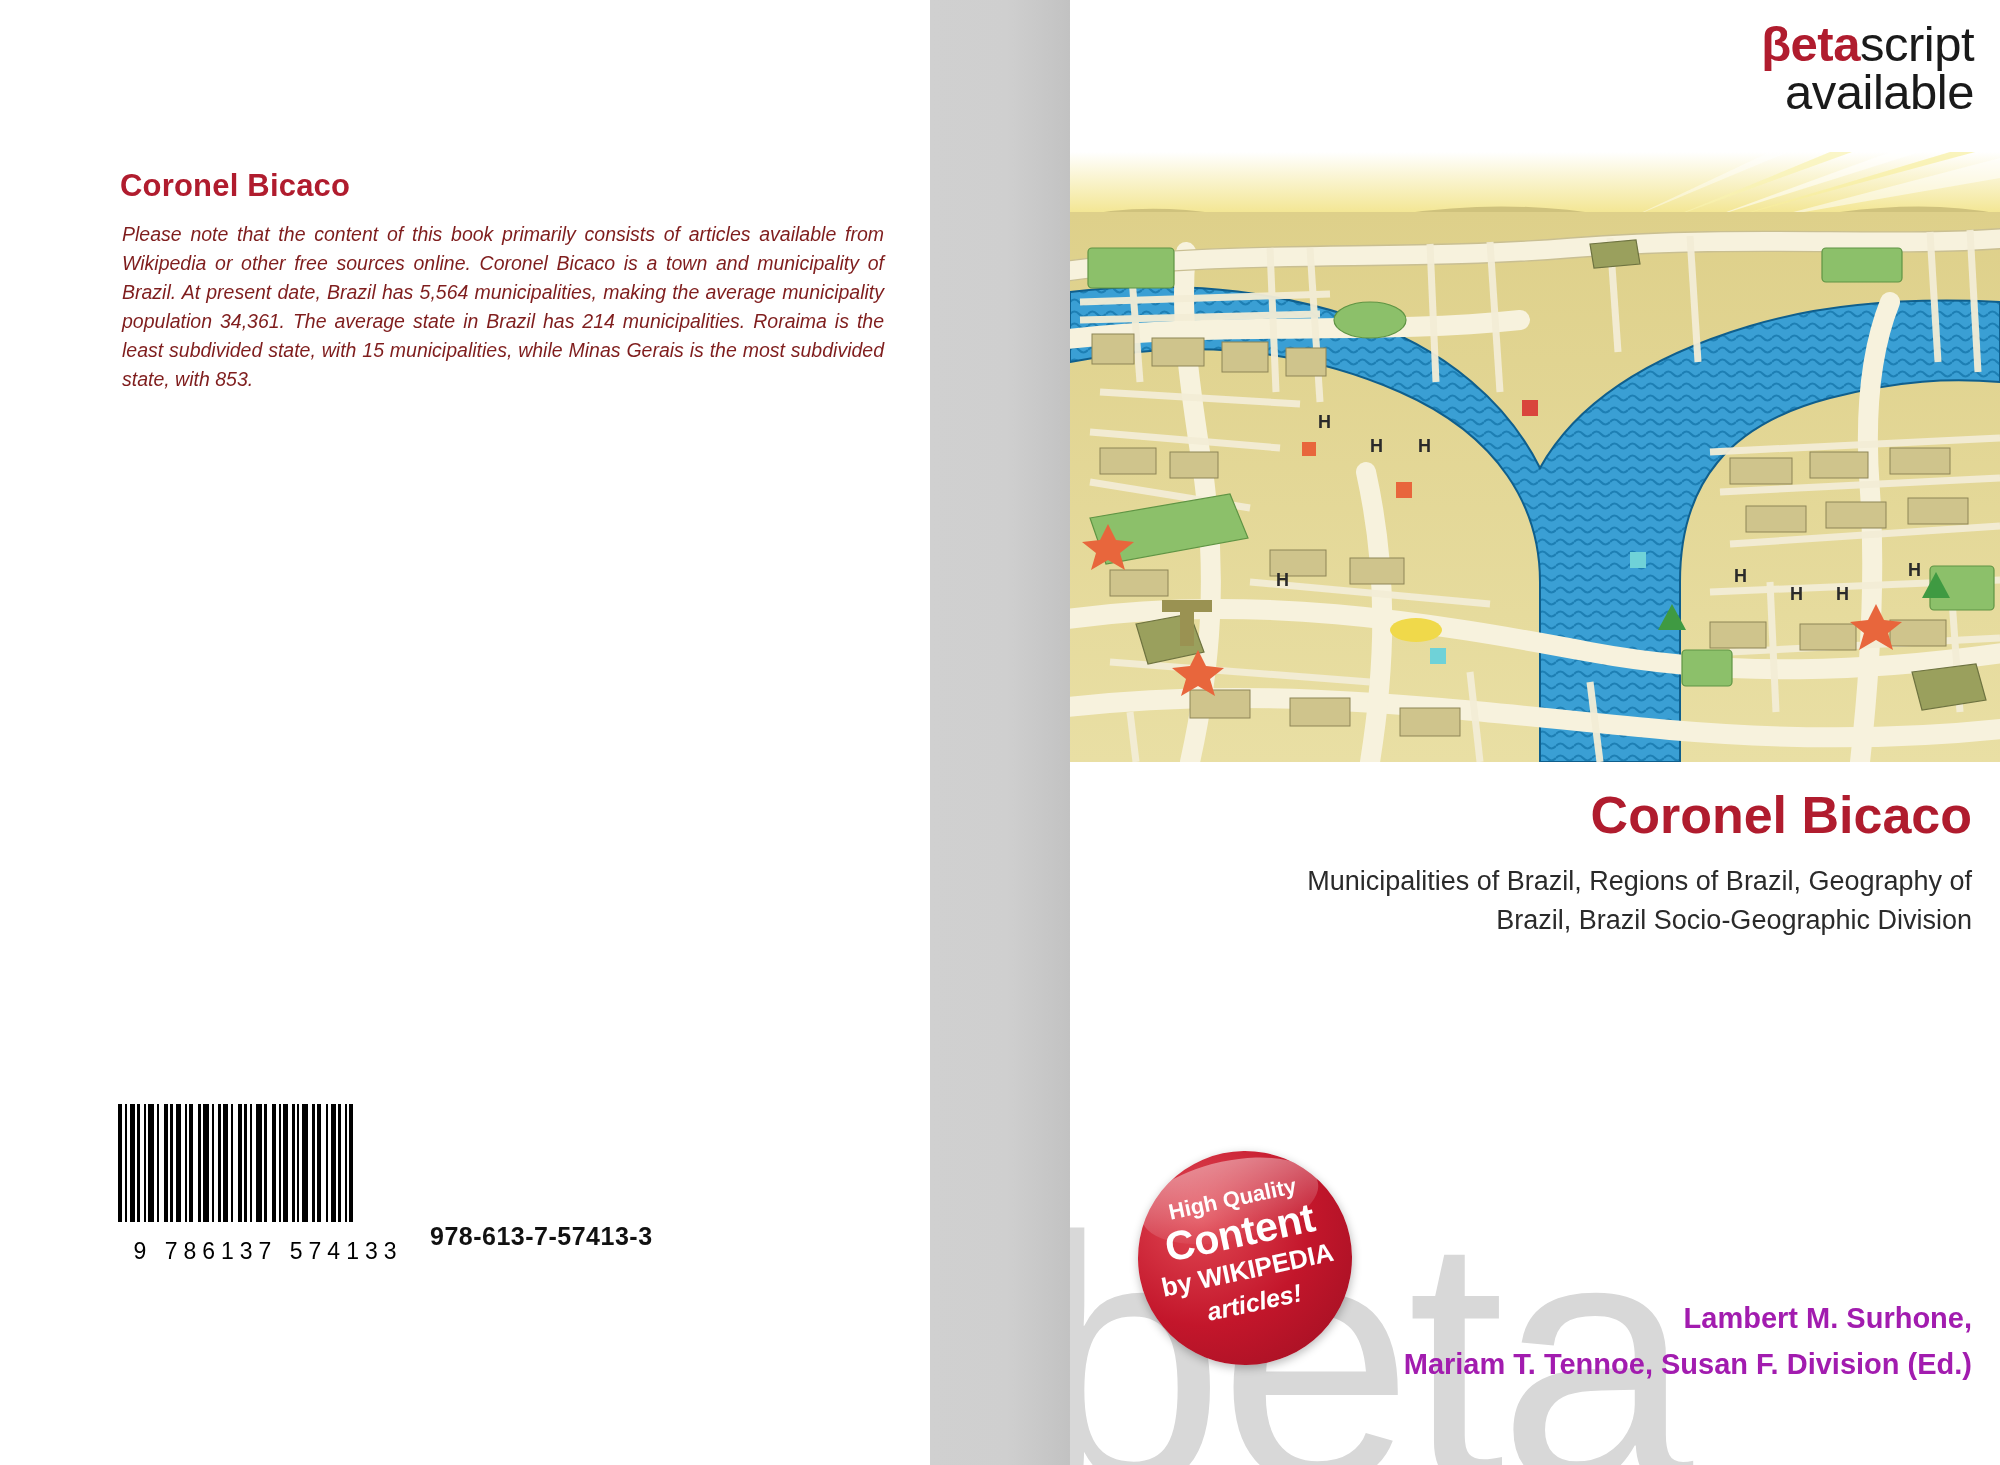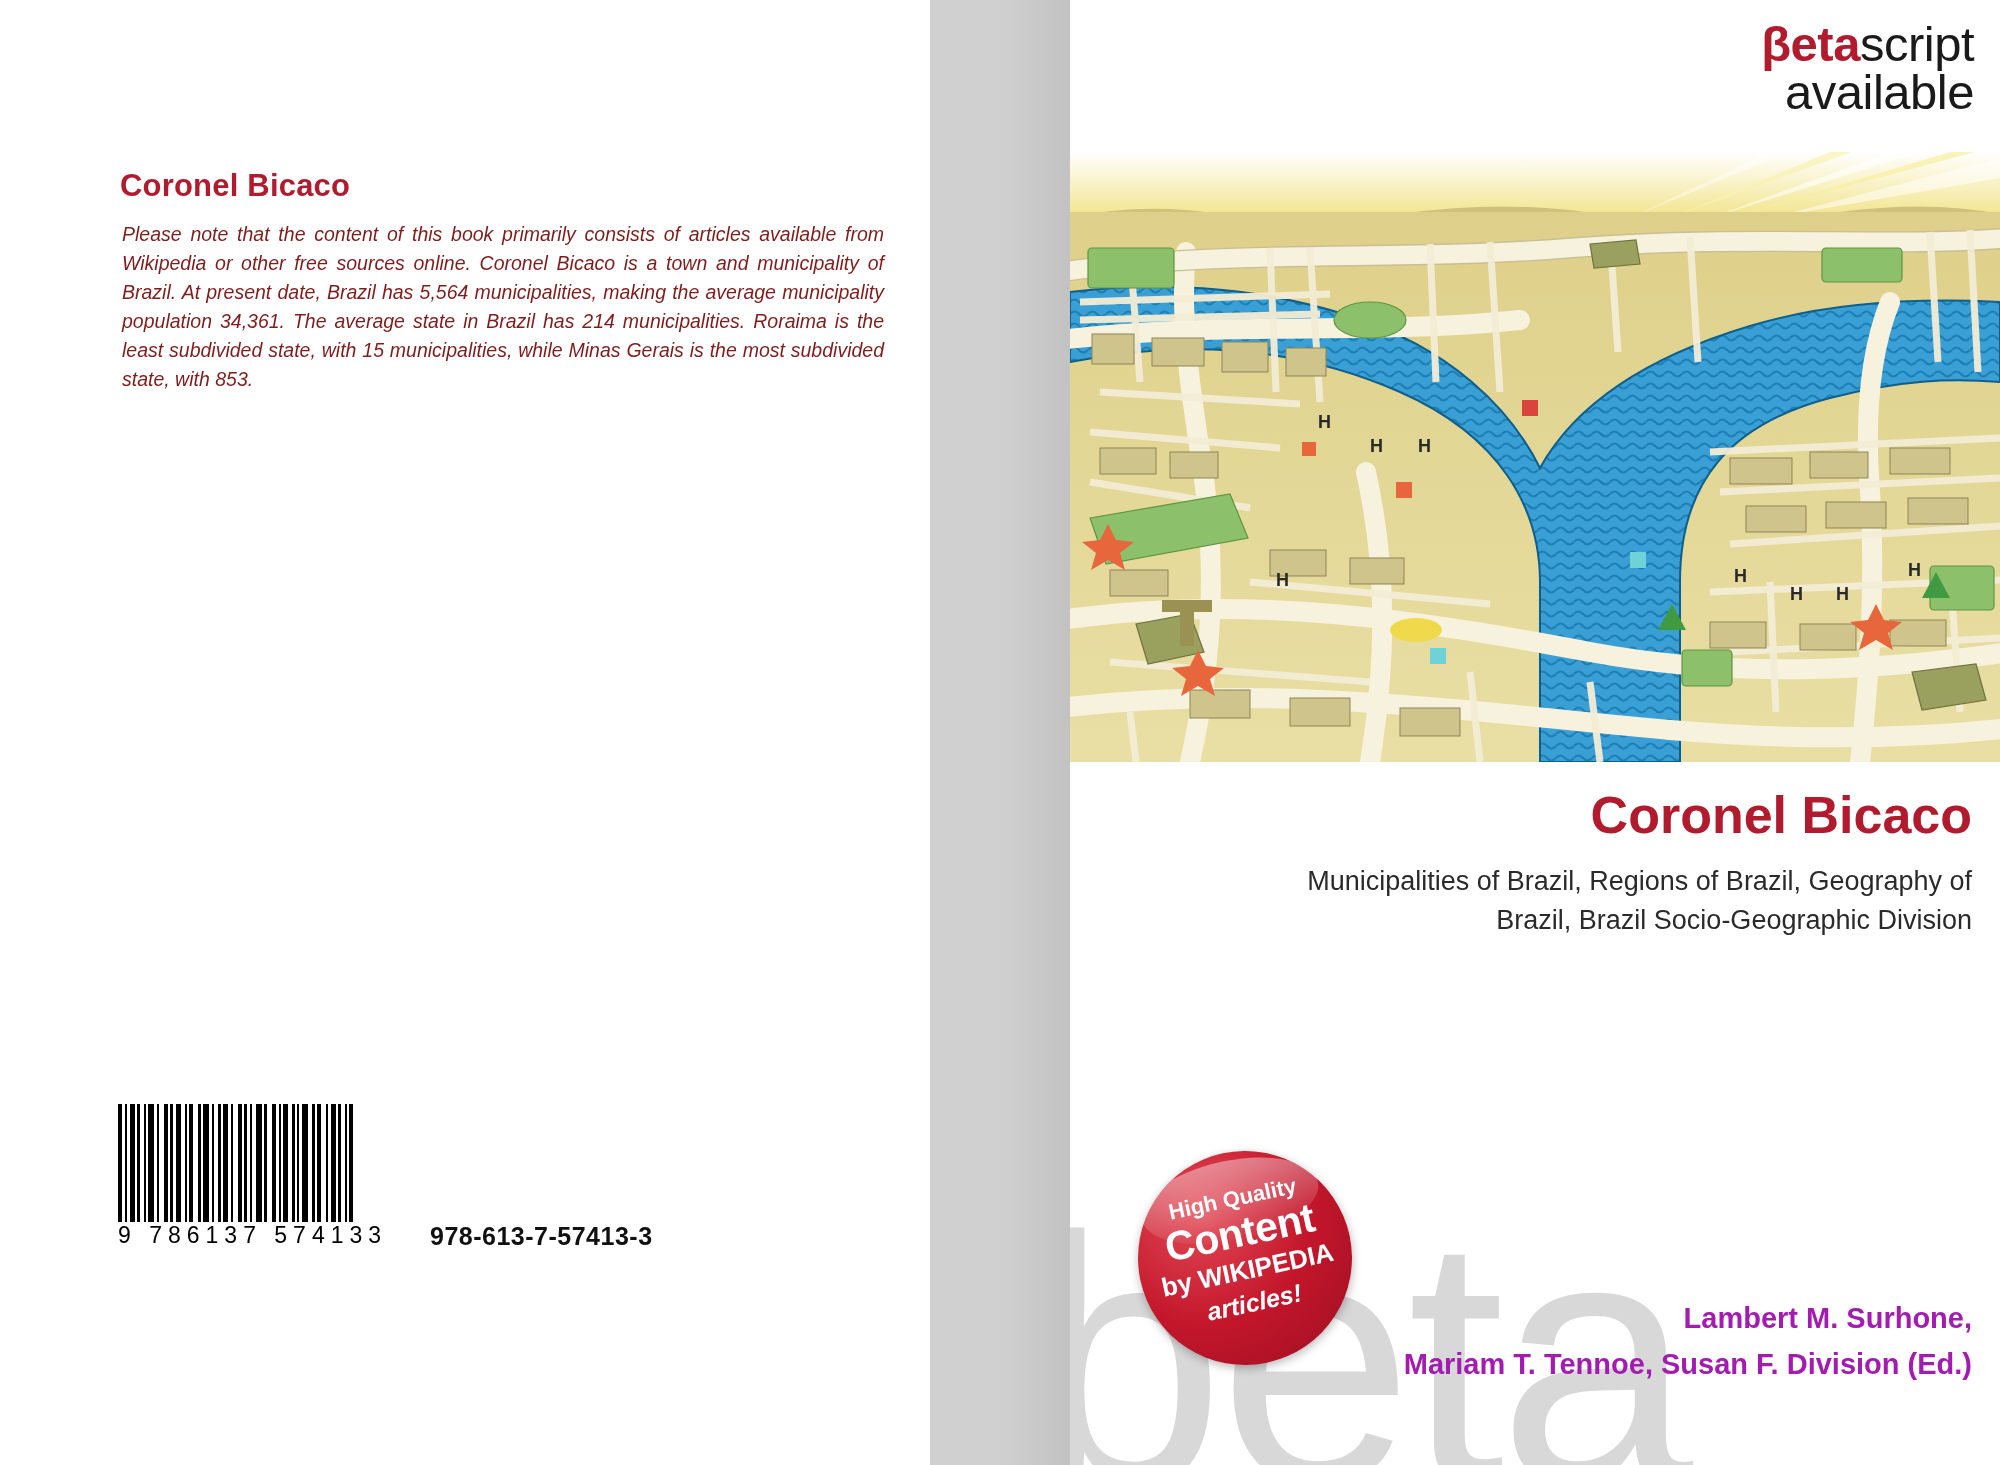--- a/index.html
+++ b/index.html
@@ -56,21 +56,22 @@
   }
   .barcode-bars i {
     display: block;
     background: #000;
     height: 100%;
   }
   .barcode-row {
     display: flex;
     align-items: baseline;
     gap: 6px;
-    margin-top: 0;
+    margin-top: 16px;
+    text-align: center;
   }
   .barcode-digits {
     font-family: "Liberation Sans", sans-serif;
     font-size: 23px;
     letter-spacing: 6px;
     color: #000;
     width: 300px;
   }
   .isbn-text {
     position: absolute;

